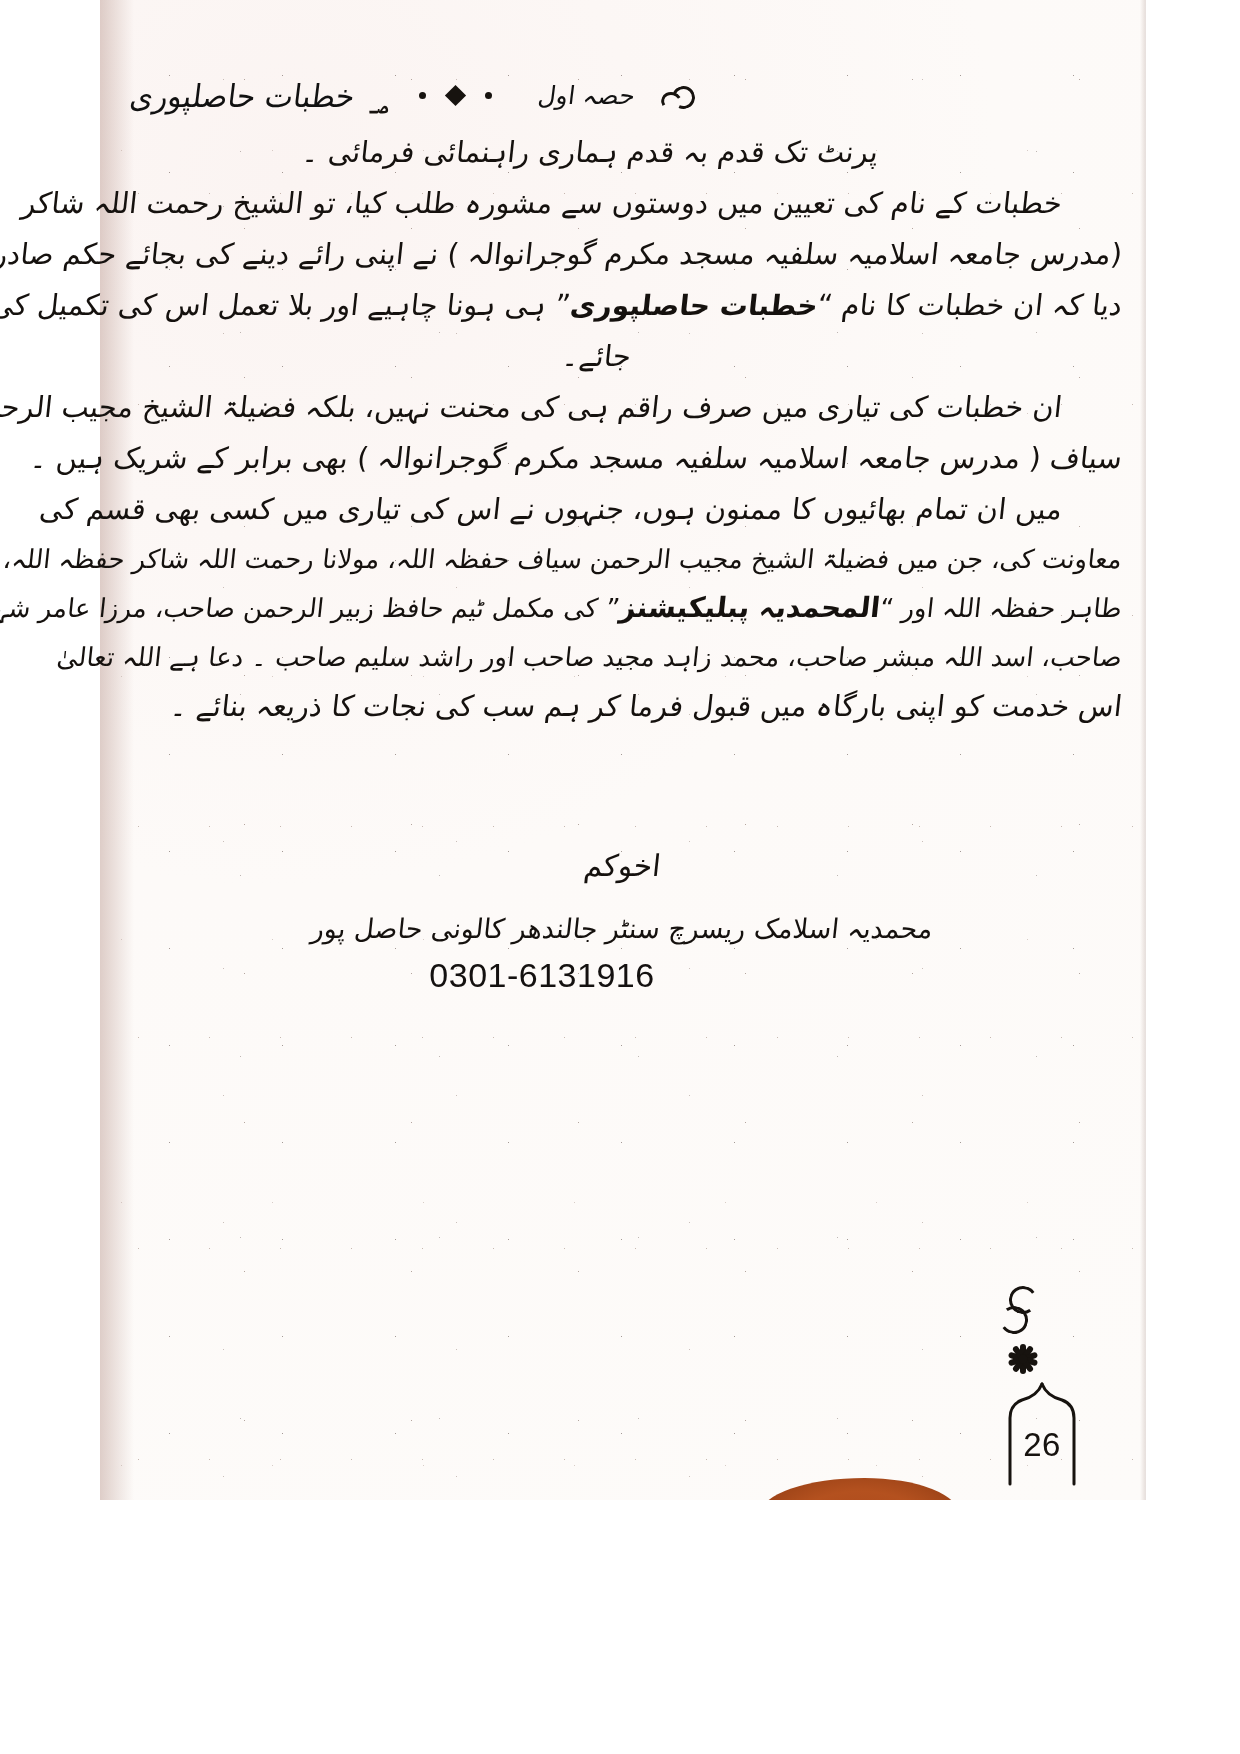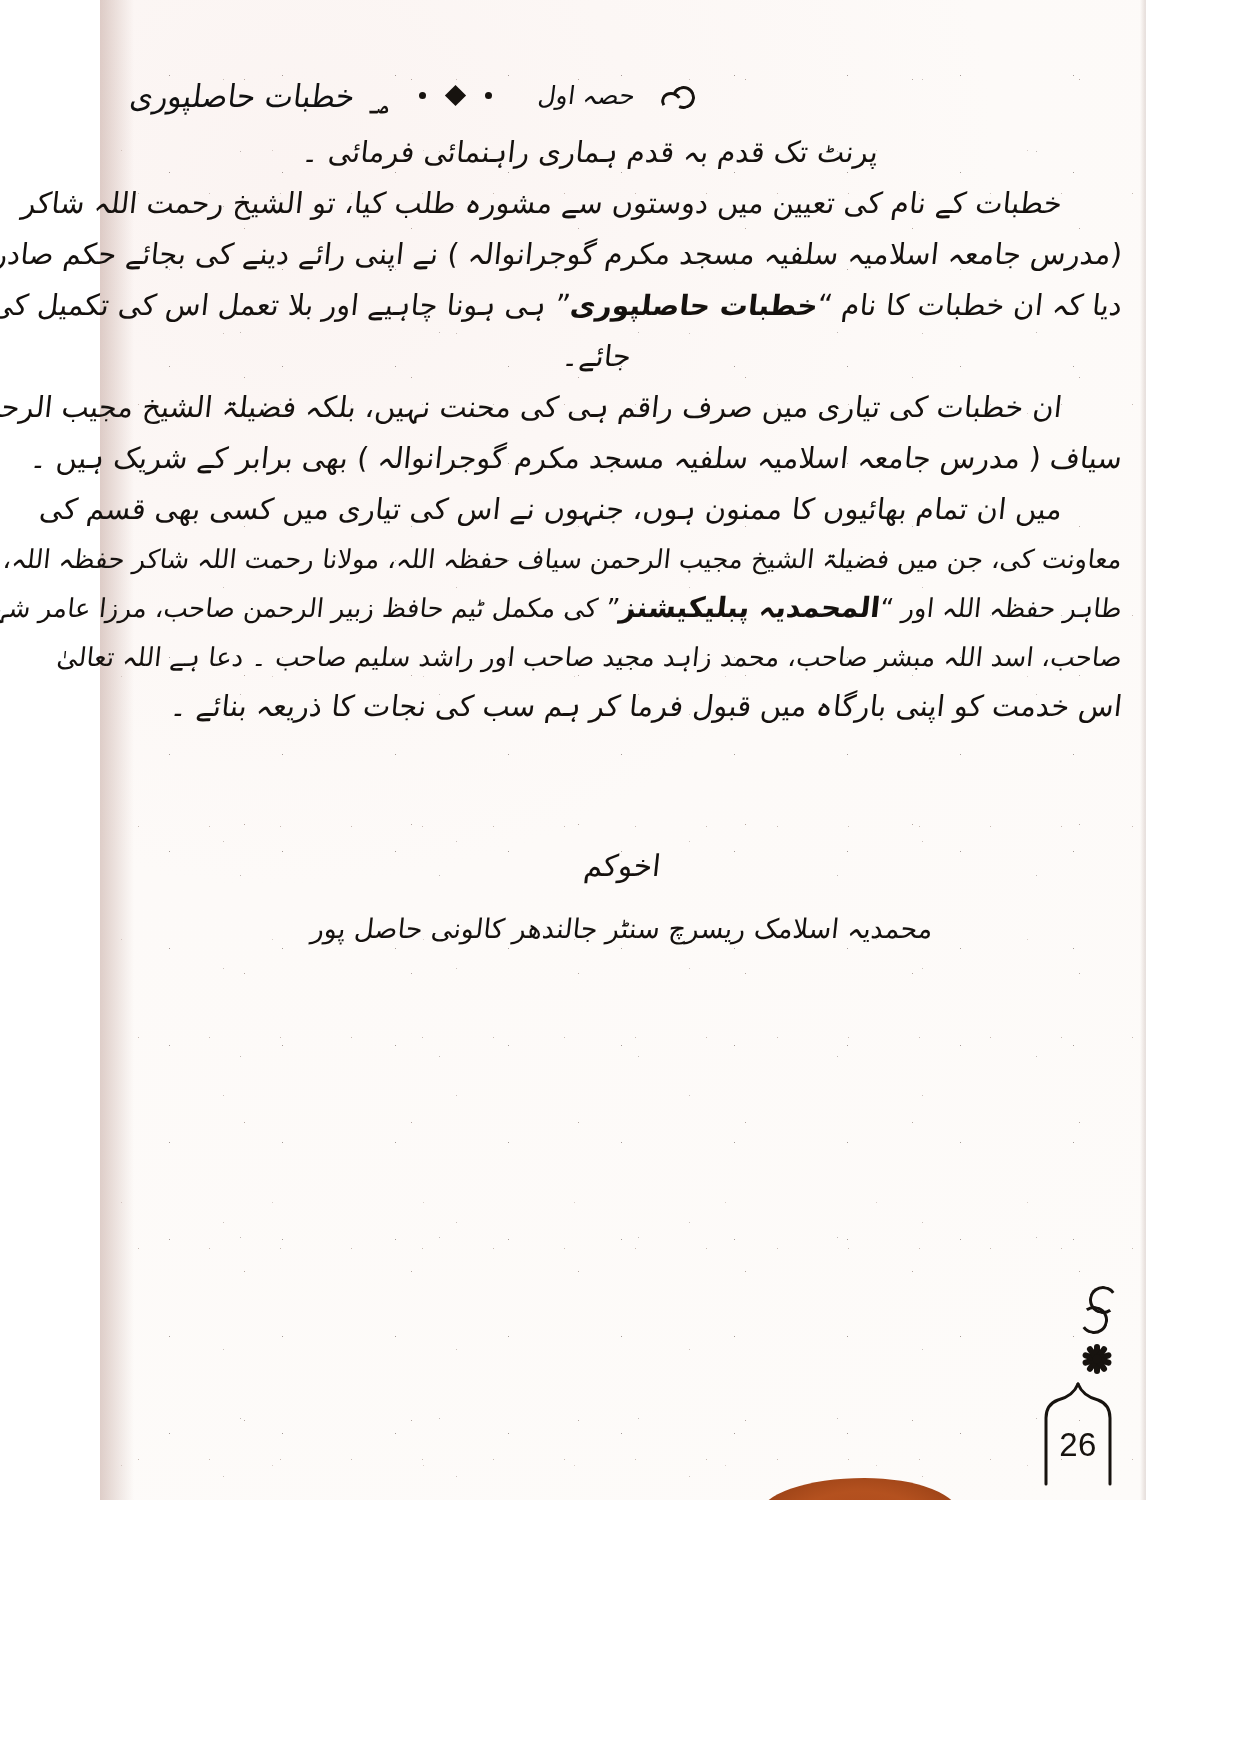--- a/index.html
+++ b/index.html
@@ -147,21 +147,21 @@
   .sig-phone{
     direction:ltr;font-size:34px;color:#141110;
     font-family:"Liberation Sans",sans-serif;
     letter-spacing:0.5px;margin:6px 0 0 0;
     padding-right:160px;
   }
 
   
   .folio{
     position:absolute;left:1000px;top:1286px;width:120px;height:200px;
-    display:flex;flex-direction:column;align-items:flex-start;
+    display:flex;flex-direction:column;align-items:flex-end;
   }
   .folio-spirals{position:relative;width:40px;height:56px;}
   .folio-spirals .s1,.folio-spirals .s2{
     position:absolute;width:22px;height:22px;border:3.4px solid #17130f;
     border-radius:50%;border-right-color:transparent;
   }
   .folio-spirals .s1{left:9px;top:0;transform:rotate(10deg);}
   .folio-spirals .s2{left:0px;top:20px;transform:rotate(190deg);}
   .folio-flower{
     width:46px;height:46px;position:relative;margin-top:-4px;
@@ -232,20 +232,21 @@
       <div class="line tight small">معاونت کی، جن میں فضیلۃ الشیخ مجیب الرحمن سیاف حفظہ اللہ، مولانا رحمت اللہ شاکر حفظہ اللہ، محمد یحییٰ</div>
       <div class="line tight small">طاہر حفظہ اللہ اور “<span class="bold-inline">المحمدیہ پبلیکیشنز</span>” کی مکمل ٹیم حافظ زبیر الرحمن صاحب، مرزا عامر شہزاد</div>
       <div class="line tight small">صاحب، اسد اللہ مبشر صاحب، محمد زاہد مجید صاحب اور راشد سلیم صاحب ۔ دعا ہے اللہ تعالیٰ</div>
       <div class="line tight">اس خدمت کو اپنی بارگاہ میں قبول فرما کر ہم سب کی نجات کا ذریعہ بنائے ۔</div>
     </div>
   </div>
 
   <div class="sig">
     <div class="closing">اخوکم</div>
     <div class="sig-addr">محمدیہ اسلامک ریسرچ سنٹر جالندھر کالونی حاصل پور</div>
+    <div class="sig-phone">0301-6131916</div>
   </div>
 
   <div class="folio">
     <div class="folio-spirals">
       <span class="s1"></span>
         <span class="s2"></span>
     </div>
     <div class="folio-flower">
       <span class="petal" style="transform:translate(-50%,0) rotate(0deg)"></span>
       <span class="petal" style="transform:translate(-50%,0) rotate(36deg)"></span>

